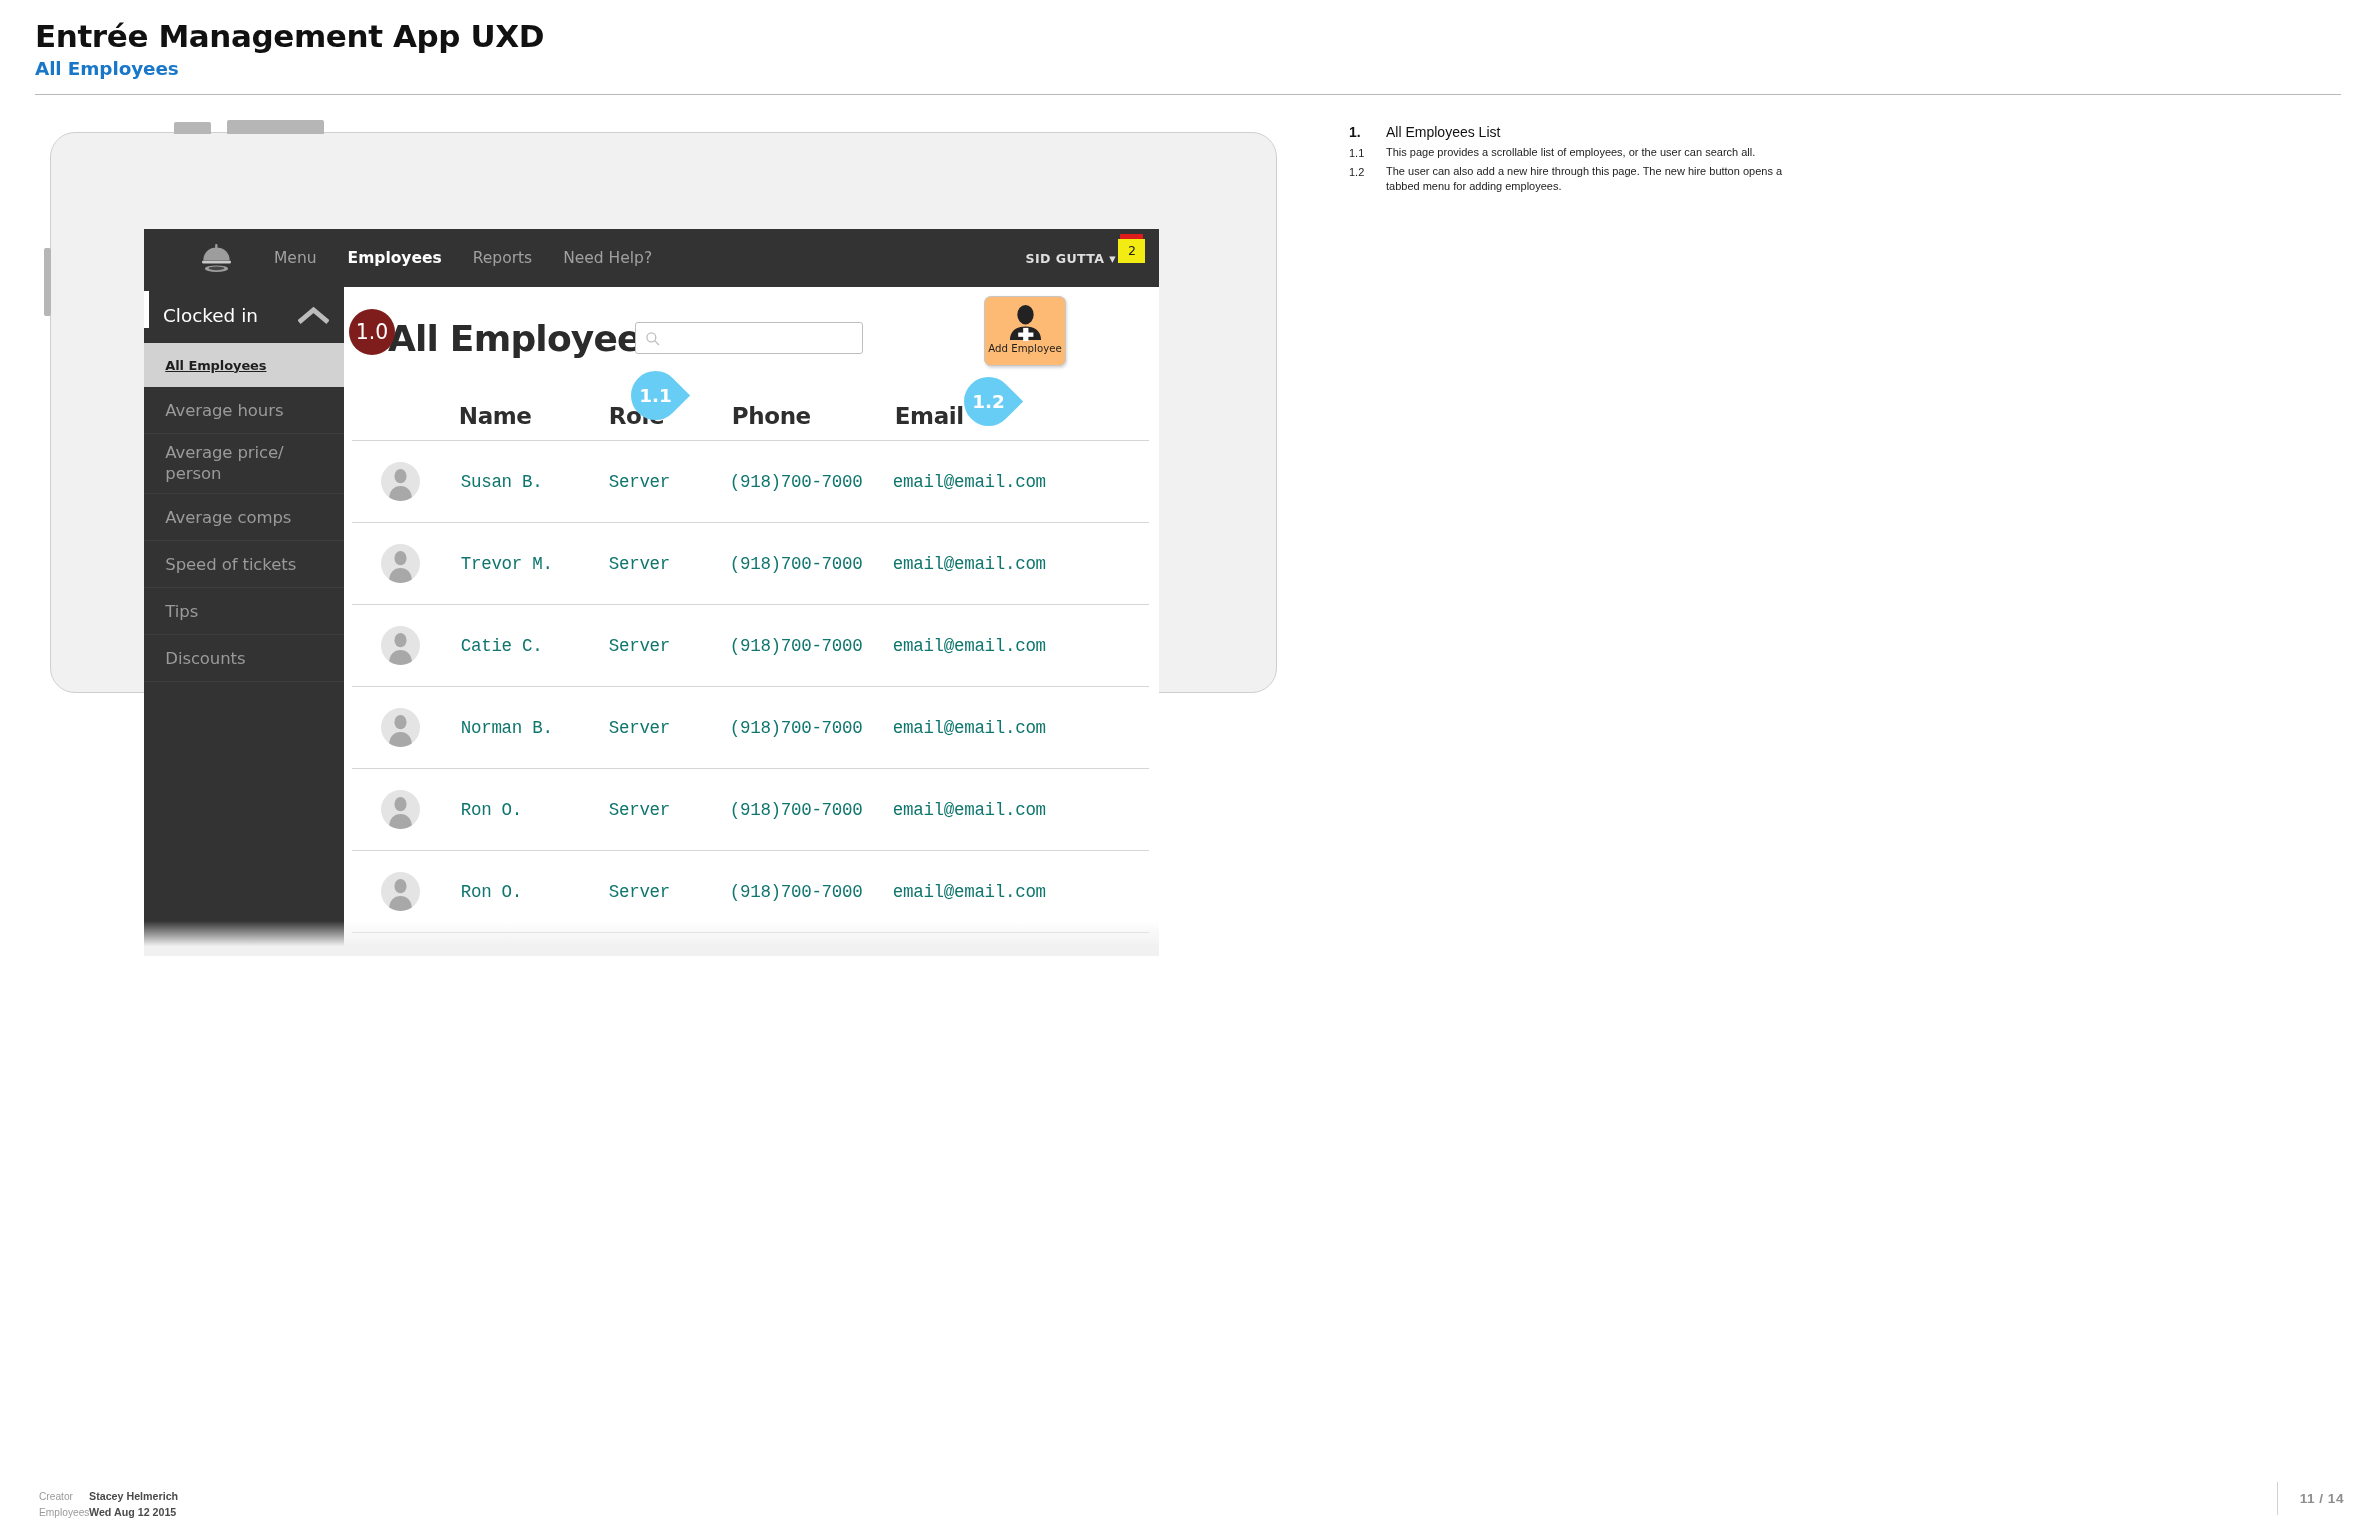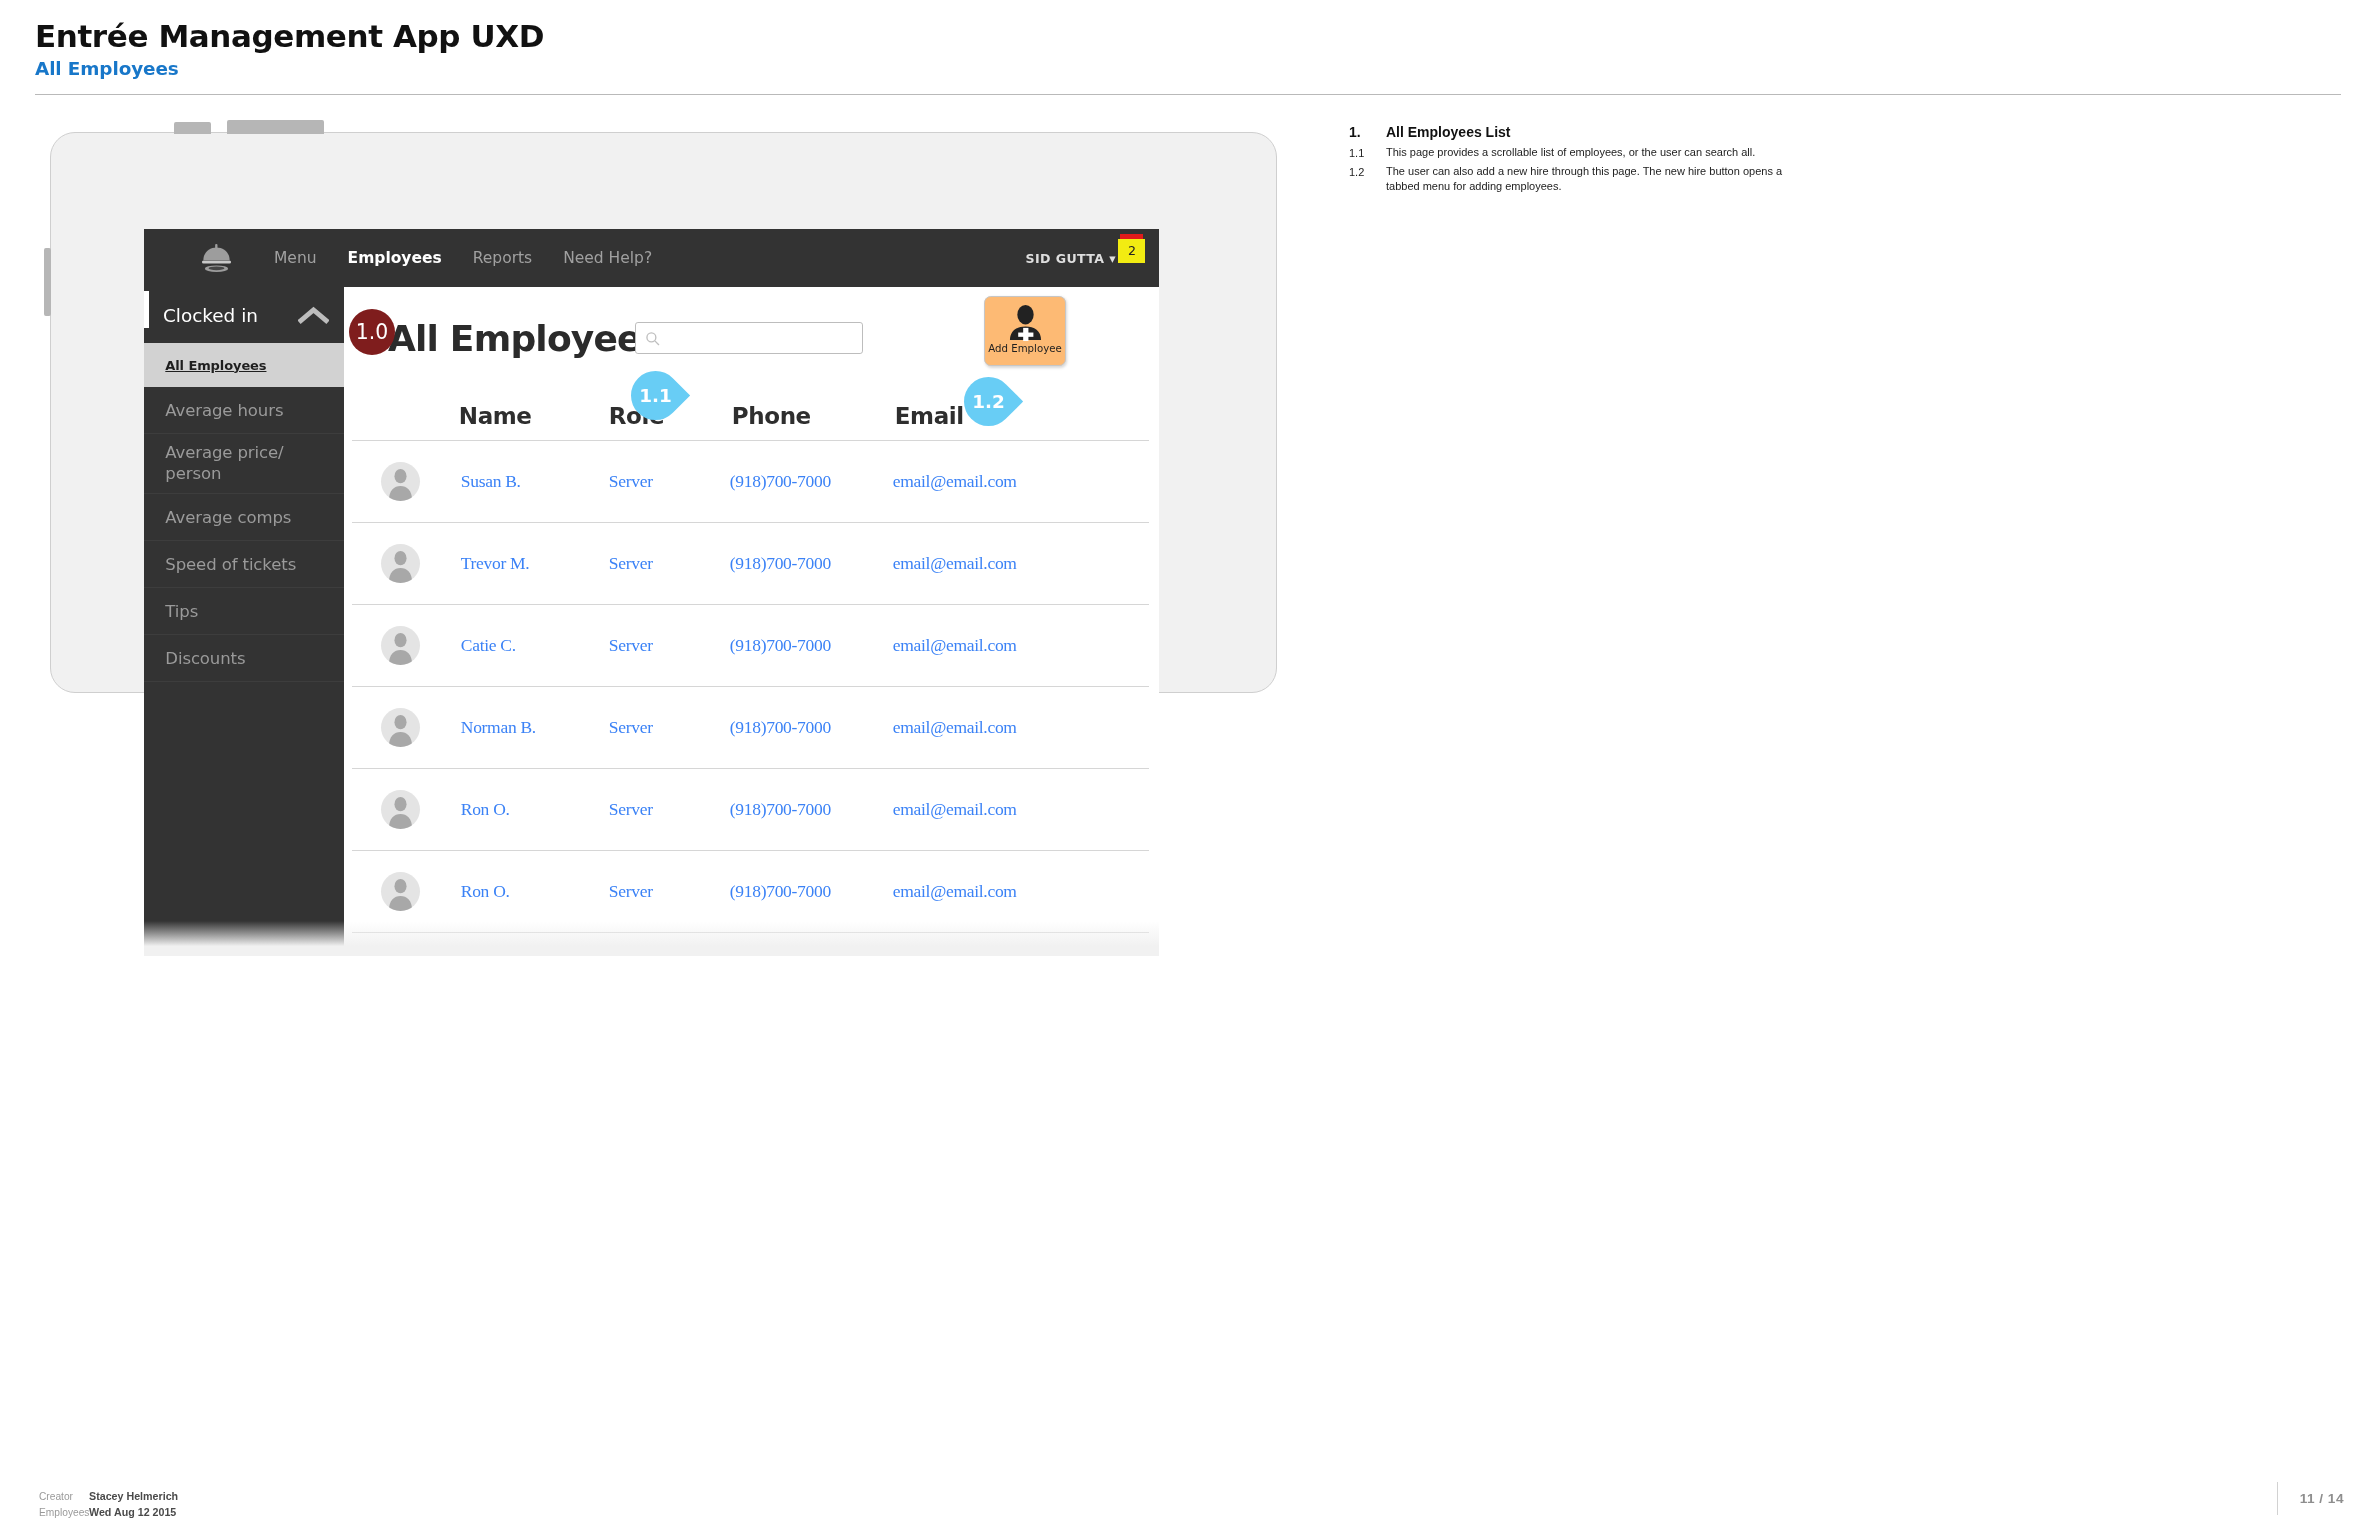--- a/index.html
+++ b/index.html
@@ -62,21 +62,21 @@
   }
   .ann-head .num {
     width: 37px;
     flex: 0 0 37px;
     font-size: 14px;
     font-weight: bold;
     color: #111;
   }
   .ann-head .txt {
     font-size: 14px;
-    font-weight: bold;
+    font-weight: normal;
     color: #111;
   }
   .ann-row {
     display: flex;
     align-items: flex-start;
     margin-bottom: 2.9px;
   }
   .ann-row .num {
     width: 37px;
     flex: 0 0 37px;
@@ -419,23 +419,23 @@
     position: absolute;
     left: 29px;
     width: 39px;
     height: 39px;
     border-radius: 50%;
     background: #e4e4e4;
     overflow: hidden;
   }
   .emp-cell {
     position: absolute;
-    font-family: Liberation Serif, serif;
+    font-family: Liberation Mono, monospace;
     font-size: 17.5px;
-    color: #3b82f6;
+    color: #0f766e;
     letter-spacing: -0.3px;
     white-space: nowrap;
   }
   .c-name { left: 109px; }
   .c-role { left: 257px; }
   .c-phone { left: 378px; }
   .c-email { left: 541px; }
 
   
   .pin-round {

